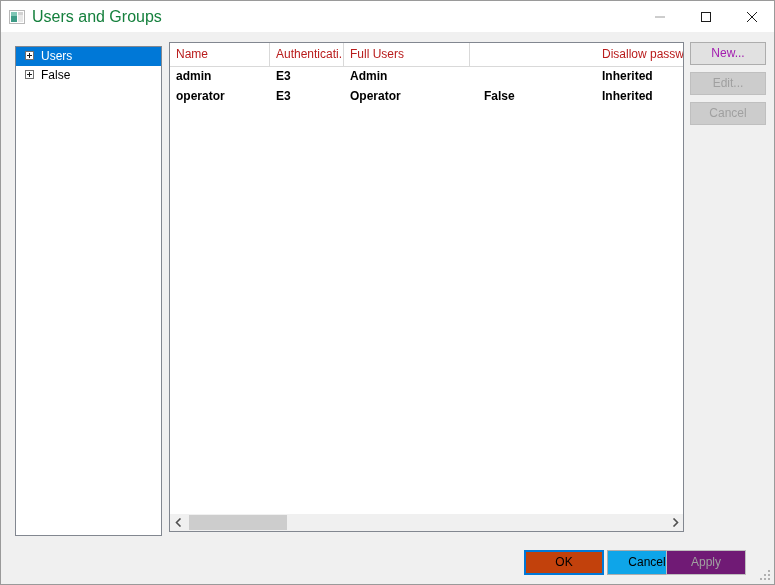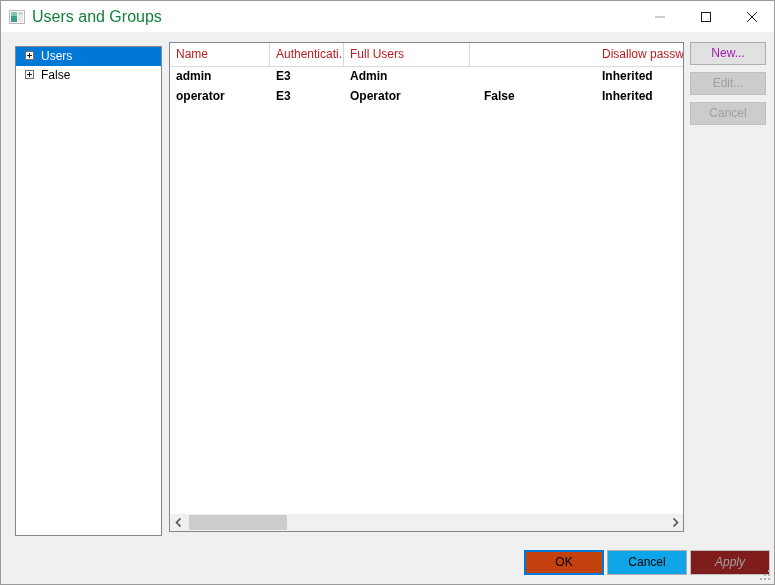--- a/index.html
+++ b/index.html
@@ -256,25 +256,24 @@
     cursor: default;
   }
   #btn-ok {
     left: 523px;
     border: 2px solid #0078d7;
     line-height: 21px;
     background: #c2410c;
   }
   #btn-cancel { left: 606px; }
   #btn-apply {
-    left: 689px;
-    background: #7f1d1d;
+    left: 665px;
+    background: #701a75;
     border-color: #bfbfbf;
     color: #a0a0a0;
-    font-style: italic;
   }
 
   
   #resize-grip {
     position: absolute;
     right: 3px;
     bottom: 3px;
     width: 12px;
     height: 12px;
   }

